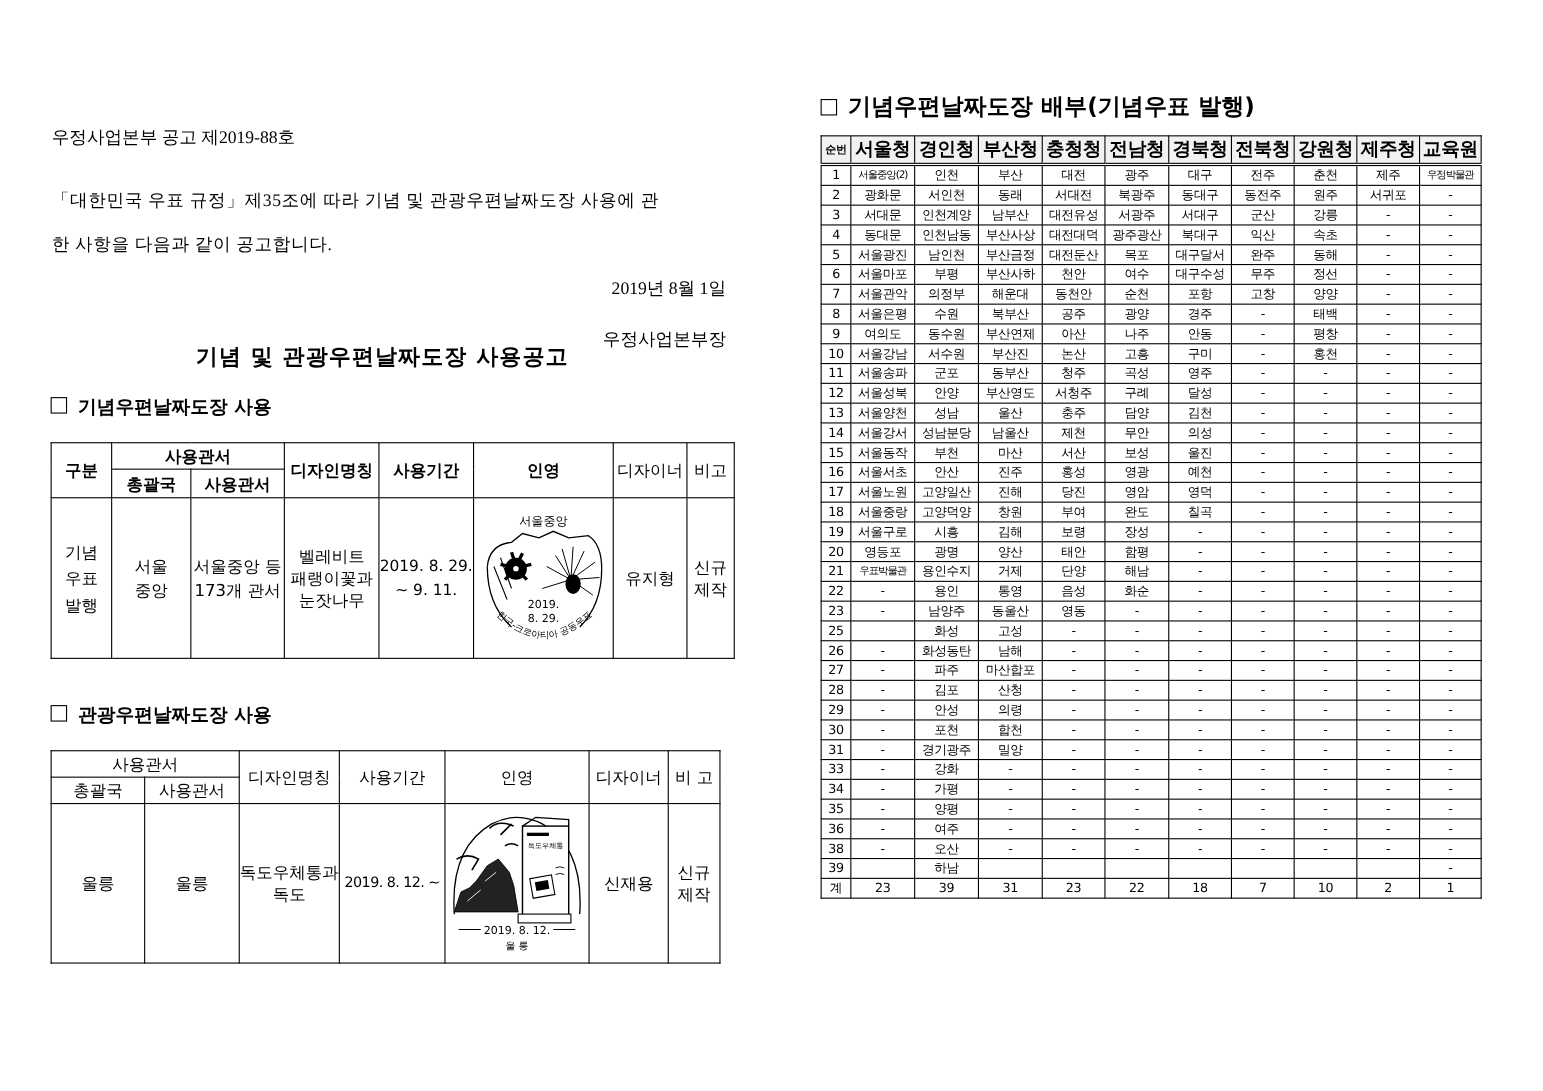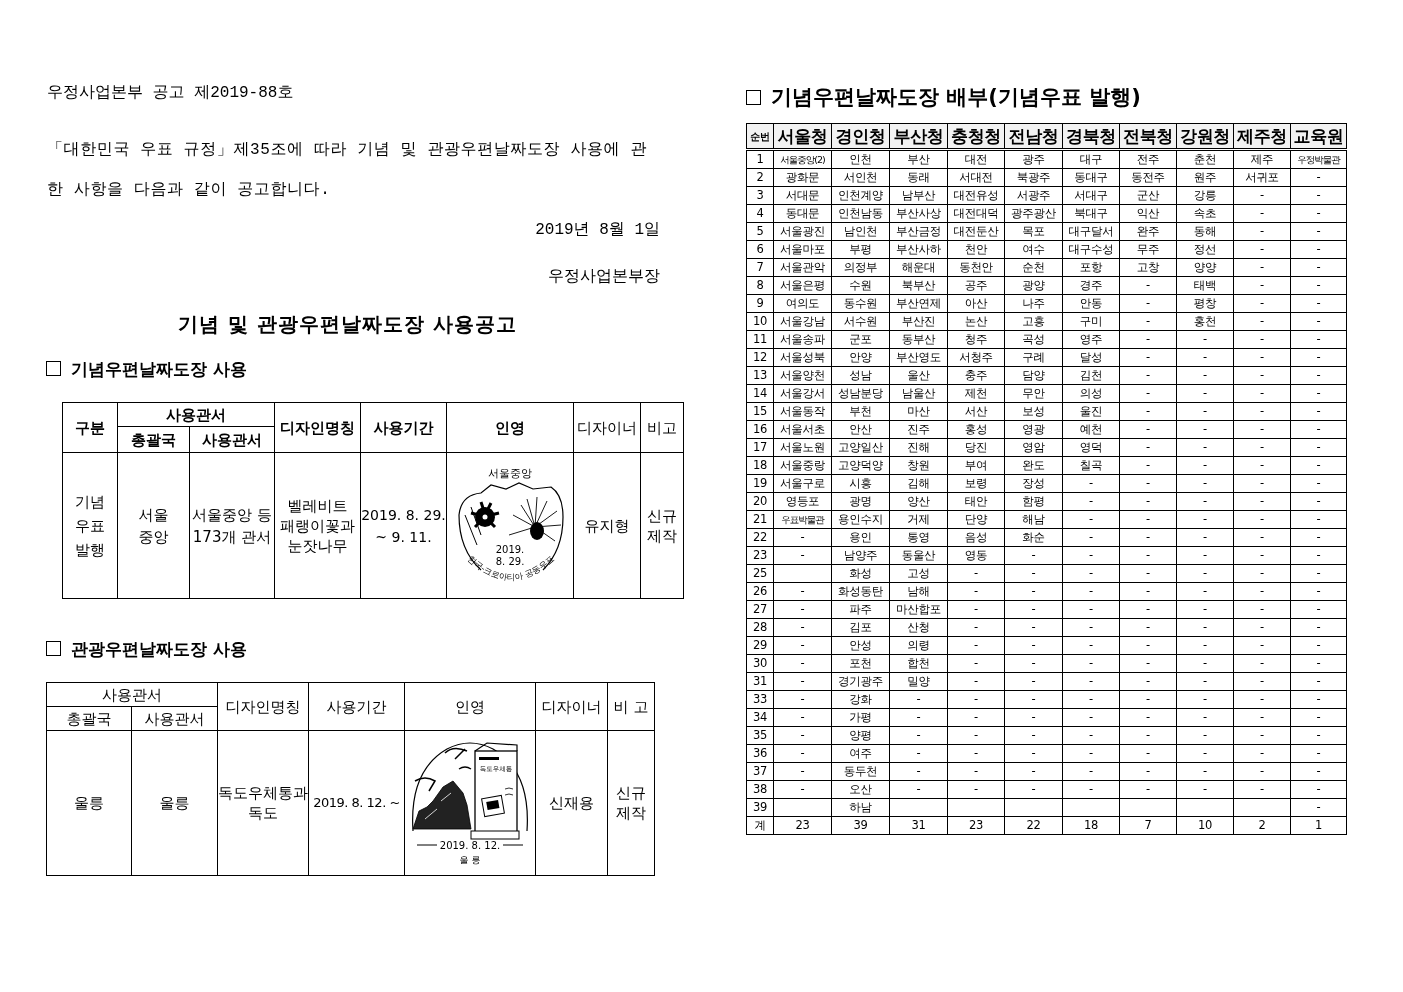--- a/index.html
+++ b/index.html
@@ -1,20 +1,20 @@
 <!DOCTYPE html>
 <html><head>
 <meta charset="utf-8">
 <style>
   html, body { margin:0; padding:0; background:#fff; }
   body { width:1403px; height:992px; position:relative; overflow:hidden; color:#000;
          font-family:"DejaVu Sans", "Liberation Sans", sans-serif; }
   .abs { position:absolute; }
   .t { white-space:nowrap; }
-  .body-text { font-family:Liberation Mono, monospace; font-size:16px; }
+  .body-text { font-family:Liberation Serif, serif; font-size:16px;margin-top:33px; }
   .title { font-family:"DejaVu Serif", "Liberation Serif", serif; font-size:20px; font-weight:bold; letter-spacing:1px; }
   .sec { font-size:17px; font-weight:bold; font-family:"DejaVu Serif", "Liberation Serif", serif; }
   .sec .box { display:inline-block; width:13px; height:13px; border:1.5px solid #000; margin-right:10px; vertical-align:-1px; }
   .sec2 { font-size:21px; font-weight:bold; font-family:"DejaVu Sans", "Liberation Sans", sans-serif; }
   .sec2 .box { display:inline-block; width:13px; height:13px; border:1.5px solid #000; margin-right:10px; vertical-align:-1px; }
 
   table.grid { border-collapse:collapse; position:absolute; table-layout:fixed; }
   table.grid td { border:1px solid #000; text-align:center; vertical-align:middle; padding:0; }
   table.left td { font-size:15px; line-height:20px; font-family:"DejaVu Sans", "Liberation Sans", sans-serif; }
   table.left tr.hdr td { font-weight:bold; font-size:15px; }
@@ -37,21 +37,21 @@
 <div class="abs t body-text" style="left:47px;top:179px;letter-spacing:0.6px;">한 사항을 다음과 같이 공고합니다.</div>
 <div class="abs t body-text" style="right:743px;top:219px;">2019년 8월 1일</div>
 <div class="abs t body-text" style="right:743px;top:266px;">우정사업본부장</div>
 
 <div class="abs t title" style="left:178px;top:311px;">기념 및 관광우편날짜도장 사용공고</div>
 
 <div class="abs t sec" style="left:46px;top:358px;">
   <span class="box"></span><span>기념우편날짜도장 사용</span>
 </div>
 
-<table class="grid left" style="left:62px;top:402px;width:616px;">
+<table class="grid left" style="left:46px;top:402px;width:616px;">
   <colgroup>
     <col style="width:55px">
       <col style="width:72px">
       <col style="width:85px">
       <col style="width:86px">
     <col style="width:86px">
       <col style="width:127px">
       <col style="width:67px">
       <col style="width:43px">
   </colgroup>
@@ -659,33 +659,20 @@
         <td>-</td>
         <td>-</td>
         <td>-</td>
         <td>-</td>
         <td>-</td>
         <td>-</td>
         <td>-</td>
         <td>-</td>
       </tr>
       <tr>
-        <td>37</td>
-        <td>-</td>
-        <td>동두천</td>
-        <td>-</td>
-        <td>-</td>
-        <td>-</td>
-        <td>-</td>
-        <td>-</td>
-        <td>-</td>
-        <td>-</td>
-        <td>-</td>
-      </tr>
-      <tr>
         <td>38</td>
         <td>-</td>
         <td>오산</td>
         <td>-</td>
         <td>-</td>
         <td>-</td>
         <td>-</td>
         <td>-</td>
         <td>-</td>
         <td>-</td>

